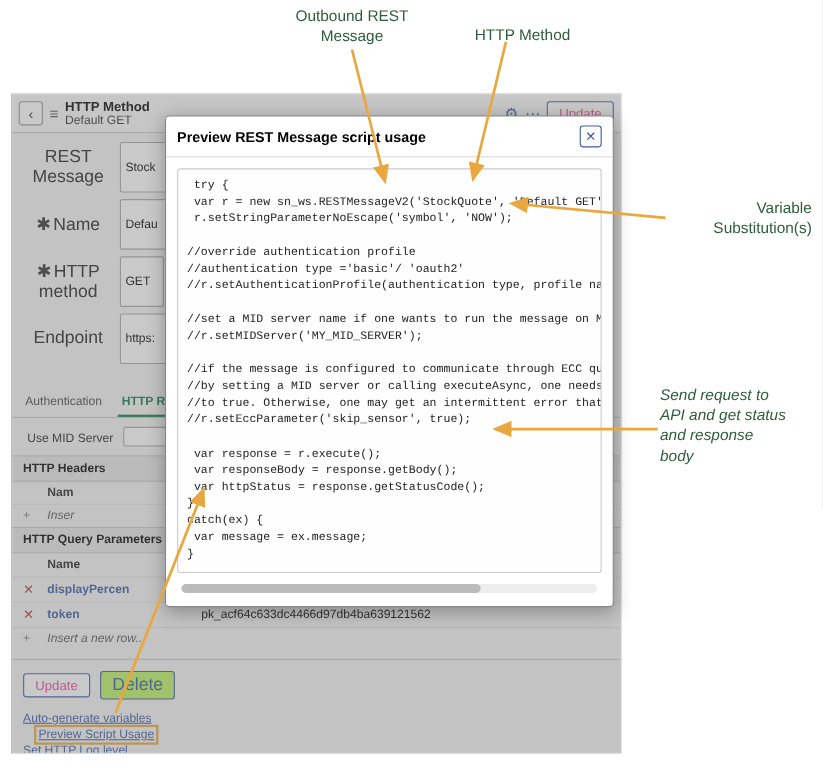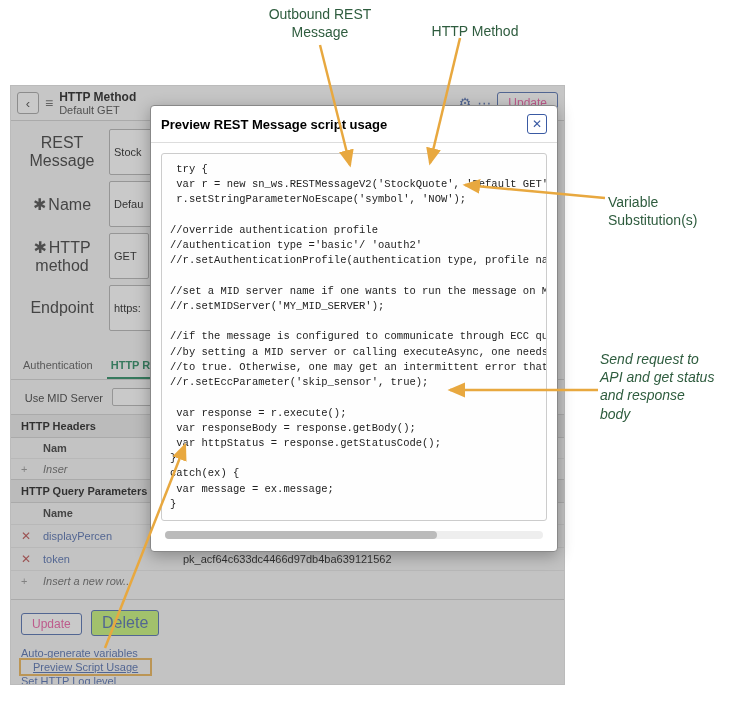--- a/index.html
+++ b/index.html
@@ -119,36 +119,36 @@
       border-top: 1px solid #ccc;
       border-bottom: 1px solid #ccc;
     }
     .grid-head { display: flex; padding: 4px 10px; font-size: 11px; font-weight: bold; color: #222; }
     .grid-col-icon { width: 22px; }
     .grid-col-name { width: 140px; }
     .grid-col-value { flex: 1; }
     .grid-col-order { width: 54px; text-align: right; }
     .grid-row { display: flex; padding: 4px 10px; font-size: 11px; border-top: 1px solid #e3e3e3; align-items: center; }
     .x-icon { color: #b33a3a; font-size: 12px; }
-    .link-cell { color: #3a5aa3; }
+    .link-cell { color: #3a5aa3; font-weight: bold; }
     .insert-row { font-style: italic; color: #555; text-align: center; }
     .btn-row { padding: 10px; border-top: 1px solid #ccc; margin-top: 8px; }
     .rel-title { font-weight: bold; font-size: 13px; padding: 6px 10px 2px; }
     .rel-link {
       display: block;
       color: #3a5aa3;
       text-decoration: underline;
       font-size: 11px;
       padding: 1px 10px;
     }
     .rel-link.highlight {
       outline: 2px solid #e8a83f;
       display: inline-block;
-      margin-left: 10px;
-      padding: 1px 12px;
+      margin-left: 22px;
+      padding: 1px 2px;
     }
     
     .modal {
       position: absolute;
       left: 150px;
       top: 105px;
       width: 408px;
       background: #fff;
       border: 1px solid #888;
       border-radius: 4px;
@@ -213,21 +213,21 @@
 <body>
 
 <div class="annotation" style="left:245px; top:5px; width:150px;">
   <div class="annotation-label" style="white-space:pre-line;">Outbound REST
 Message</div>
 </div>
 <div class="annotation" style="left:420px; top:22px; width:110px;">
   <div class="annotation-label">HTTP Method</div>
 </div>
 <div class="annotation" style="left:608px; top:180px; width:130px;">
-  <div class="annotation-label" style="white-space:pre-line; text-align:left;margin-top:13px;">Variable
+  <div class="annotation-label" style="white-space:pre-line; text-align:right;">Variable
 Substitution(s)</div>
 </div>
 <div class="annotation" style="left:600px; top:350px; width:140px;">
   <div class="annotation-label" style="white-space:pre-line; text-align:left;font-style:italic;">Send request to
 API and get status
 and response
 body</div>
 </div>
 
 <svg class="arrows">

